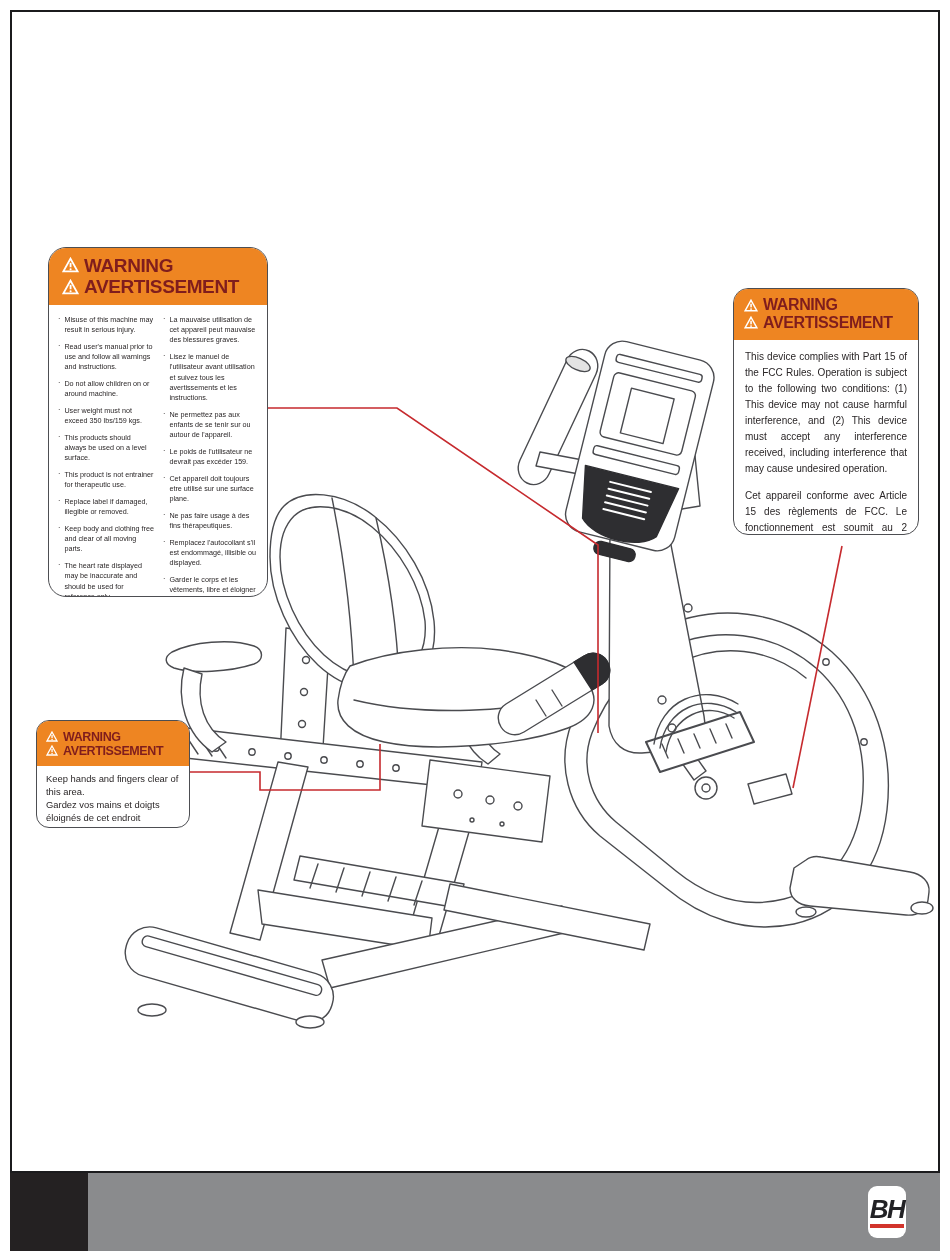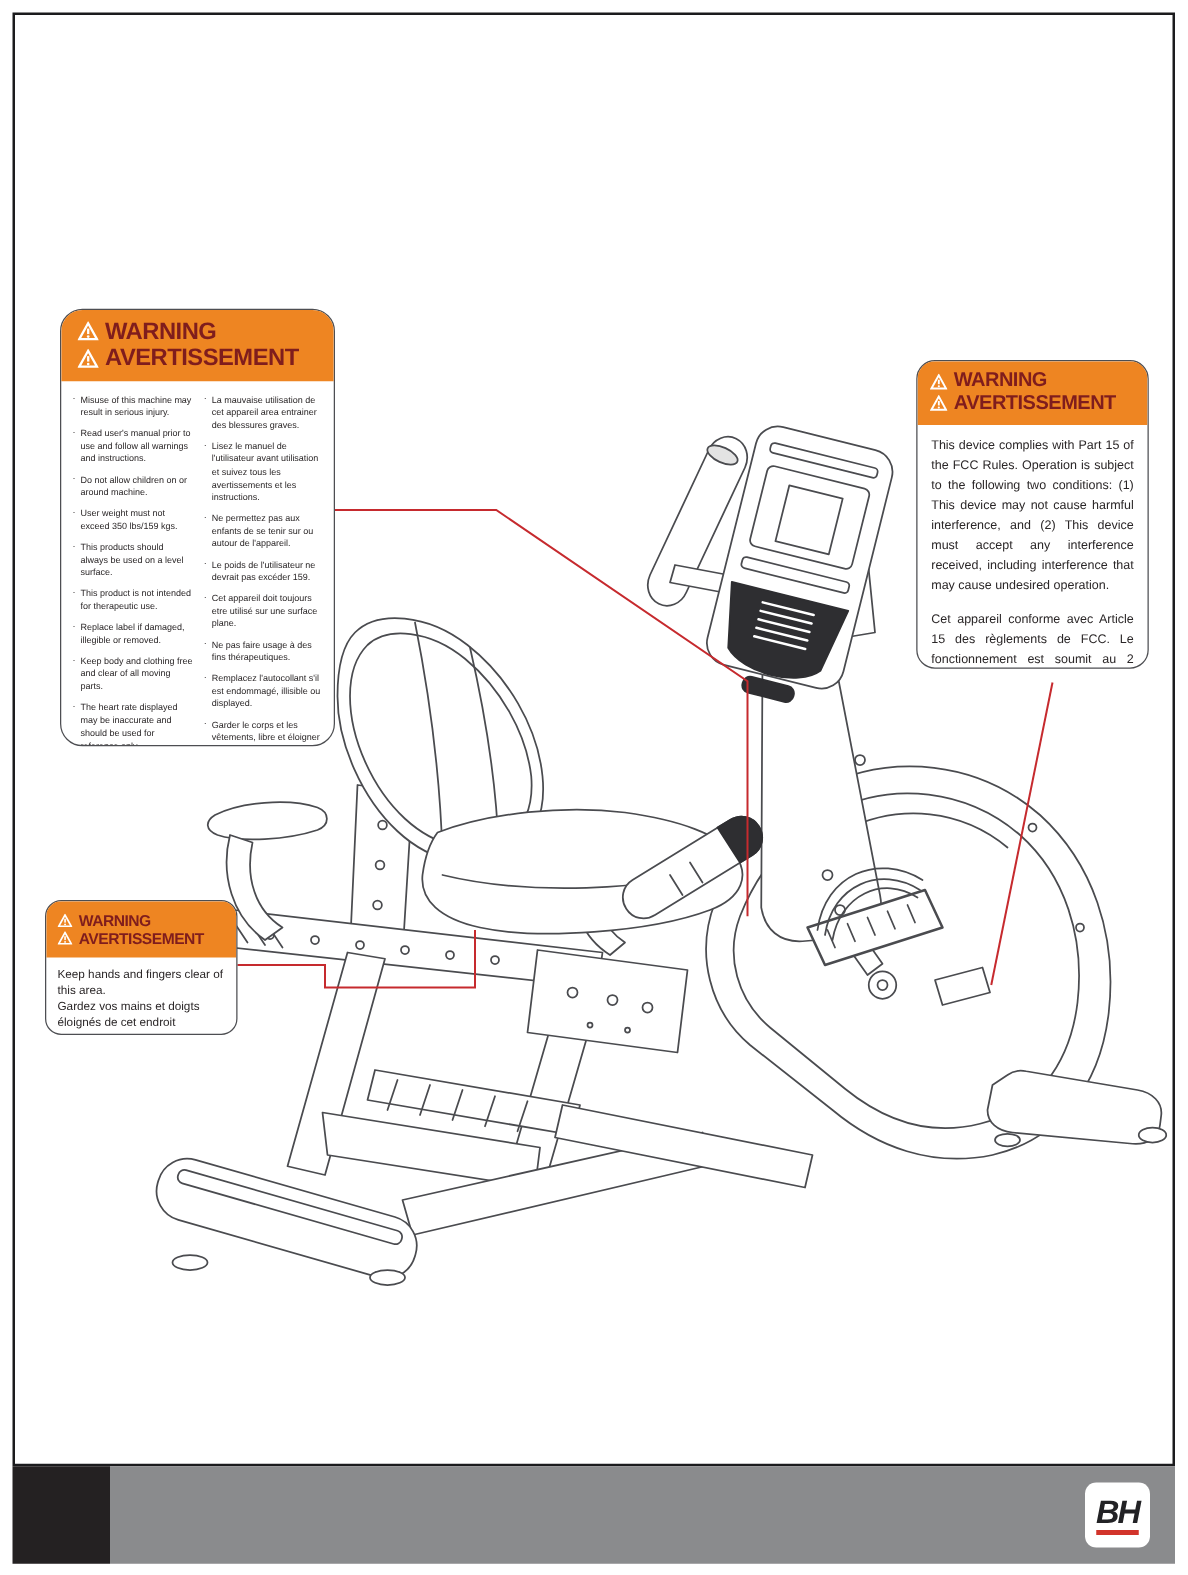--- a/index.html
+++ b/index.html
@@ -51,21 +51,21 @@
 
   .wbox.pinch{left:36px;top:720px;width:154px;height:108px;border-radius:13px;}
   .wbox.pinch .wbox-header{height:39px;padding:3px 6px 3px 9px;}
   .wbox.pinch .wtitle-line{font-size:12.5px;}
   .wbox.pinch .wbox-body{padding:6px 9px;font-size:9.4px;line-height:1.4;}
 
   
   .footer-black{position:absolute;left:10px;top:1173px;width:78px;height:78px;background:var(--footer-black);}
   .footer-gray{position:absolute;left:88px;top:1173px;width:852px;height:78px;background:var(--footer-gray);}
   .bh-logo{
-    position:absolute;left:868px;top:1186px;width:52px;height:52px;background:#fff;border-radius:9px;
+    position:absolute;left:868px;top:1186px;width:38px;height:52px;background:#fff;border-radius:9px;
     display:flex;flex-direction:column;align-items:center;justify-content:center;
   }
   .bh-text{font-weight:bold;font-style:italic;font-size:26px;line-height:1;color:#222225;letter-spacing:-1.5px;}
   .bh-bar{width:34px;height:4px;background:var(--logo-red);margin-top:2px;}
 </style>
 </head>
 <body>
 
 <div class="page-border"></div>
 
@@ -226,39 +226,39 @@
         <div class="bullet">
           <span class="dot">·</span>
           <span class="btxt">User weight must not exceed 350 lbs/159 kgs.</span>
         </div>
         <div class="bullet">
           <span class="dot">·</span>
           <span class="btxt">This products should always be used on a level surface.</span>
         </div>
         <div class="bullet">
           <span class="dot">·</span>
-          <span class="btxt">This product is not intended for therapeutic use.</span>
+          <span class="btxt">This product is not entrainer for therapeutic use.</span>
         </div>
         <div class="bullet">
           <span class="dot">·</span>
           <span class="btxt">Replace label if damaged, illegible or removed.</span>
         </div>
         <div class="bullet">
           <span class="dot">·</span>
           <span class="btxt">Keep body and clothing free and clear of all moving parts.</span>
         </div>
         <div class="bullet">
           <span class="dot">·</span>
           <span class="btxt">The heart rate displayed may be inaccurate and should be used for reference only.</span>
         </div>
       </div>
     <div class="col">
         <div class="bullet">
           <span class="dot">·</span>
-          <span class="btxt">La mauvaise utilisation de cet appareil area entrainer des blessures graves.</span>
+          <span class="btxt">La mauvaise utilisation de cet appareil peut mauvaise des blessures graves.</span>
         </div>
         <div class="bullet">
           <span class="dot">·</span>
           <span class="btxt">Lisez le manuel de l'utilisateur avant utilisation et suivez tous les avertissements et les instructions.</span>
         </div>
         <div class="bullet">
           <span class="dot">·</span>
           <span class="btxt">Ne permettez pas aux enfants de se tenir sur ou autour de l'appareil.</span>
         </div>
         <div class="bullet">

